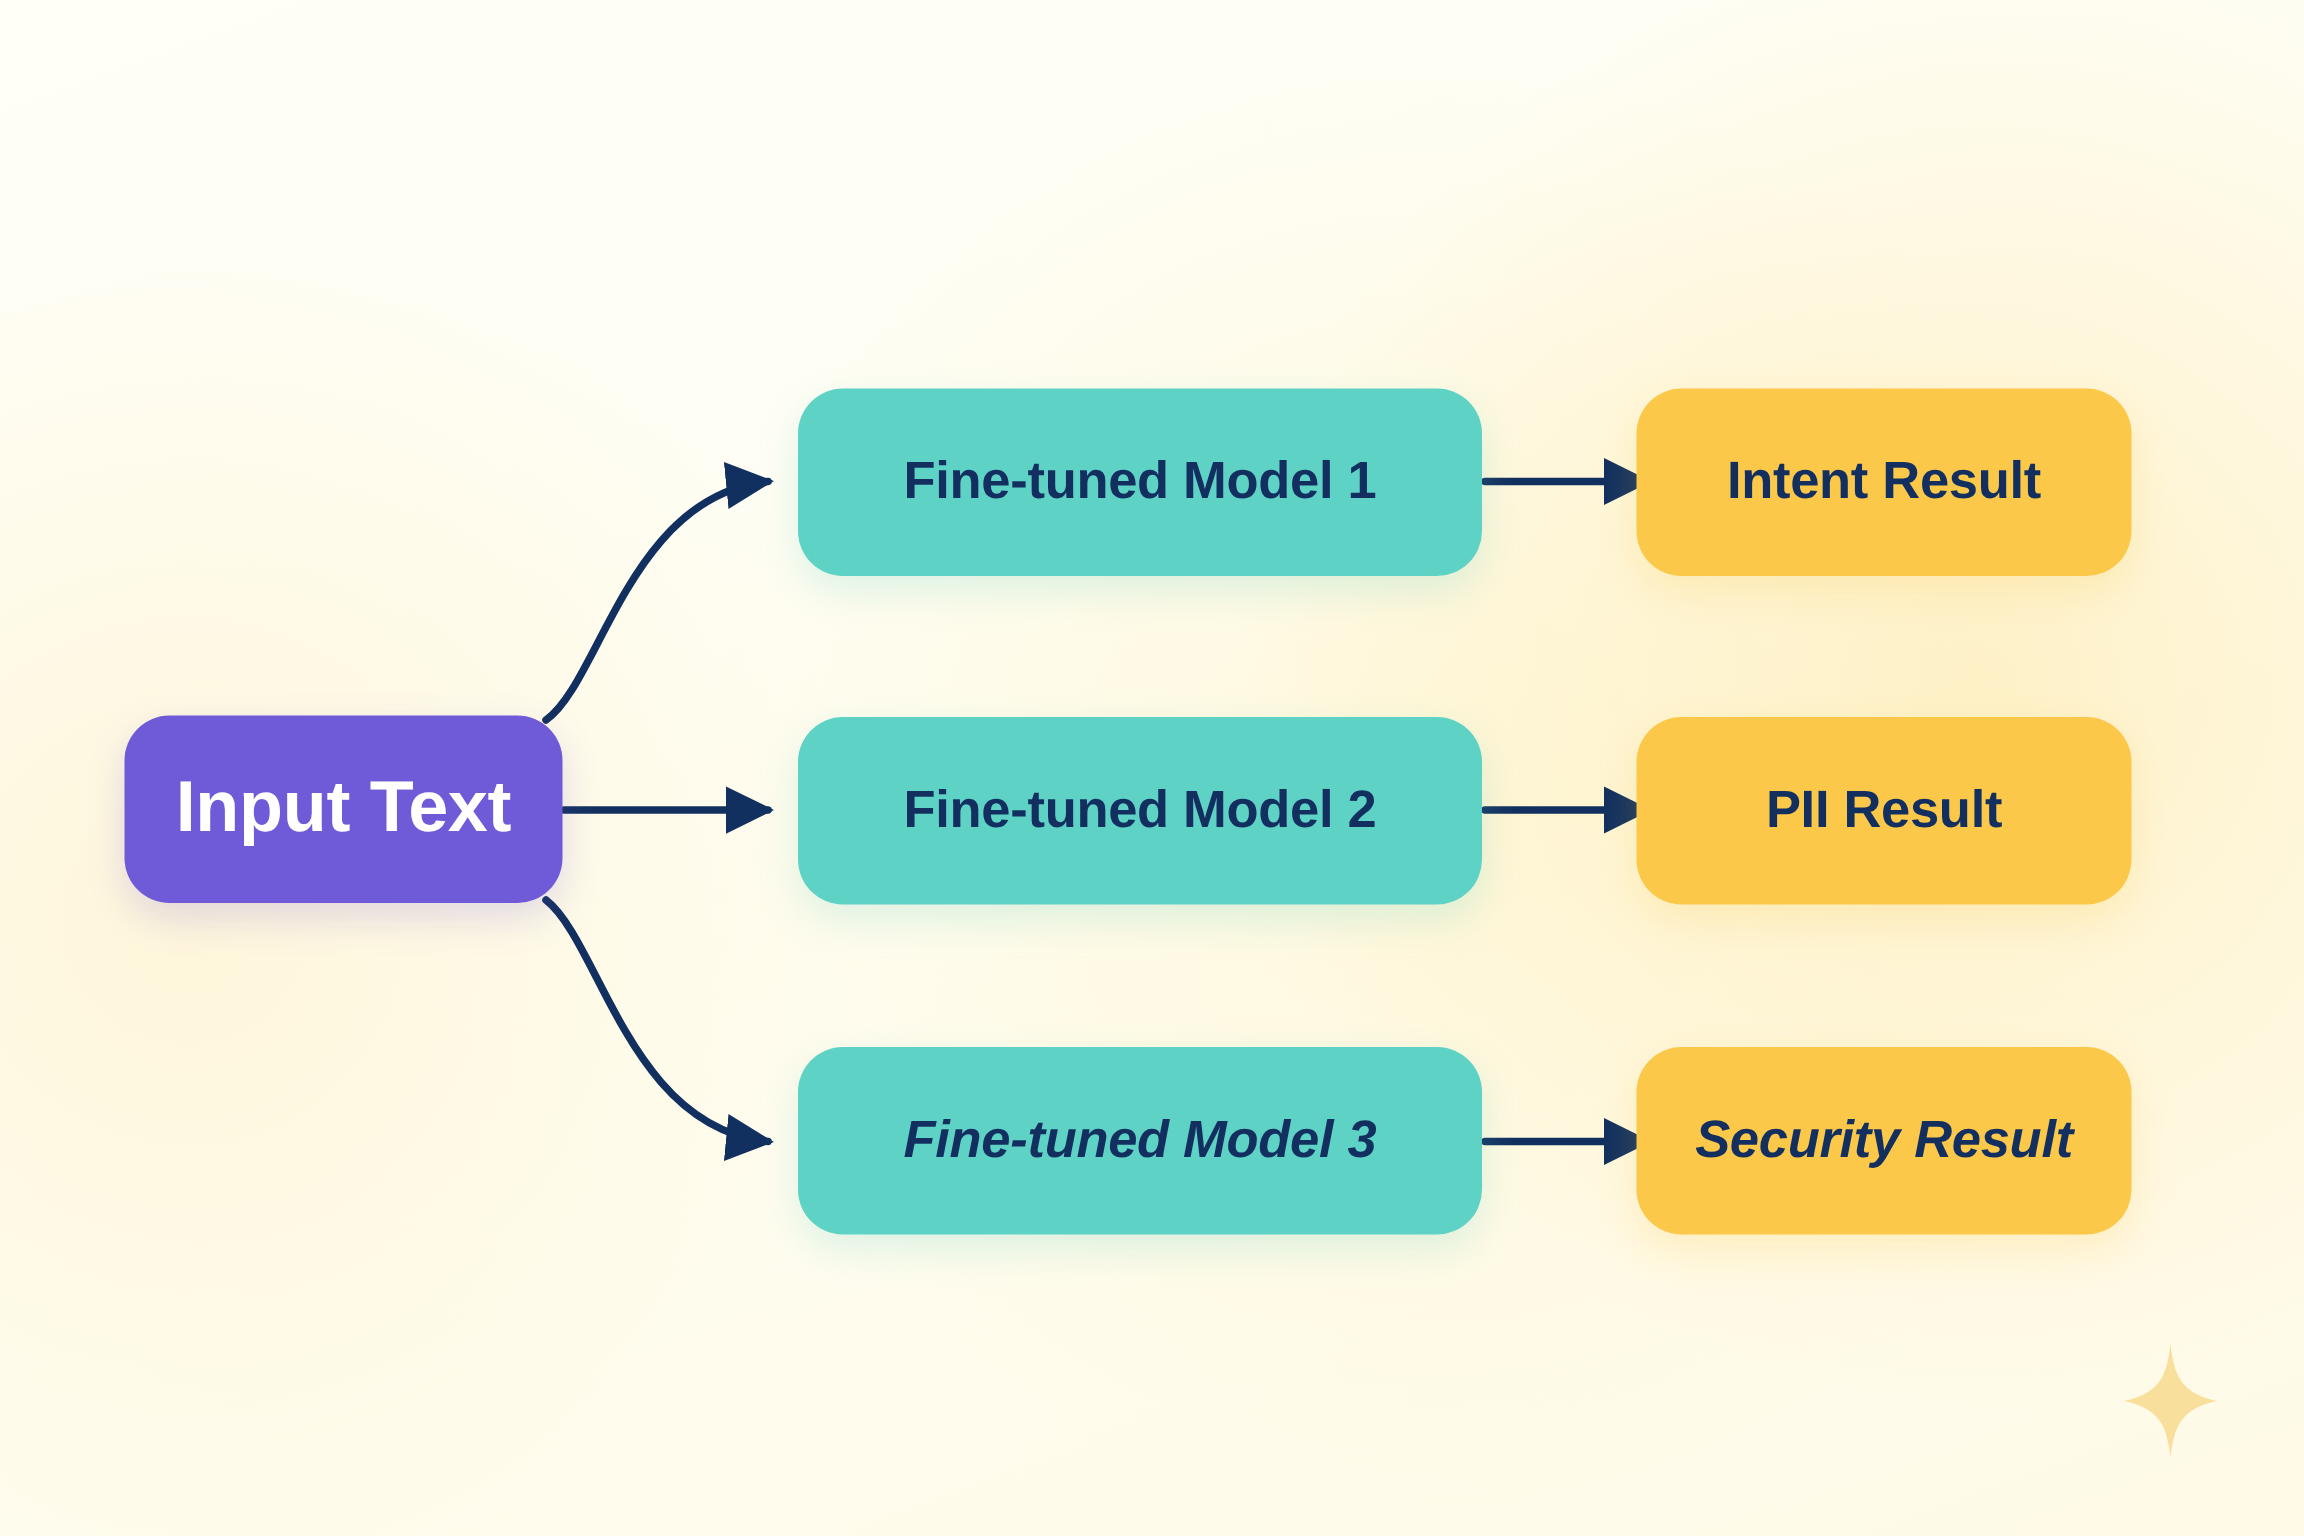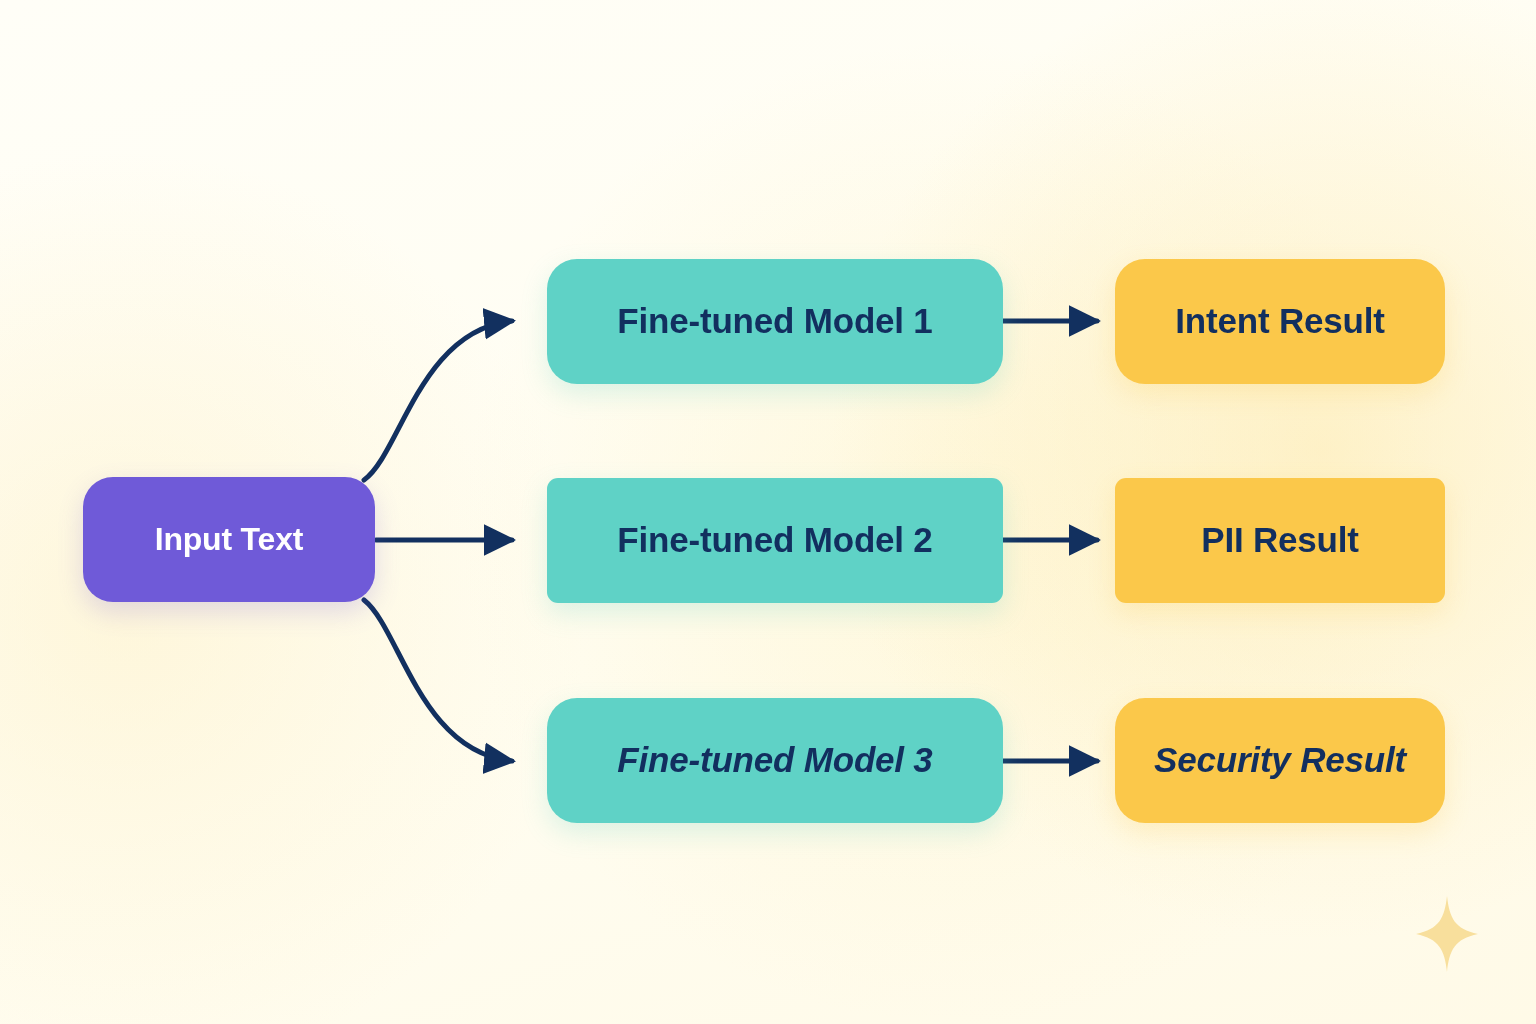--- a/index.html
+++ b/index.html
@@ -49,47 +49,46 @@
   .node-input {
     left: 83px;
     top: 477px;
     width: 292px;
     height: 125px;
     background: #6F5AD8;
     box-shadow: 0 10px 26px rgba(111, 90, 216, 0.20);
   }
   .node-input .node-label {
     color: #FFFFFF;
-    font-size: 32px;
+    font-size: 48px;
   }
   .node-model {
     left: 532px;
     width: 456px;
     height: 125px;
     background: #5FD2C6;
     box-shadow: 0 10px 26px rgba(95, 210, 198, 0.22);
-    margin-left: 15px;
   }
   .node-model .node-label {
     color: #122F5F;
     font-size: 35px;
   }
   .node-result {
-    left: 1115px;
+    left: 1091px;
     width: 330px;
     height: 125px;
     background: #FBC84A;
     box-shadow: 0 10px 26px rgba(251, 200, 74, 0.22);
   }
   .node-result .node-label {
     color: #122F5F;
     font-size: 35px;
   }
   .row-1 { top: 259px; }
-  .row-2 { top: 478px; border-radius: 11px; }
+  .row-2 { top: 478px; }
   .row-3 { top: 698px; font-style: italic; }
 
   #sparkle {
     position: absolute;
     left: 1416px;
     top: 896px;
     width: 62px;
     height: 76px;
     z-index: 2;
   }

